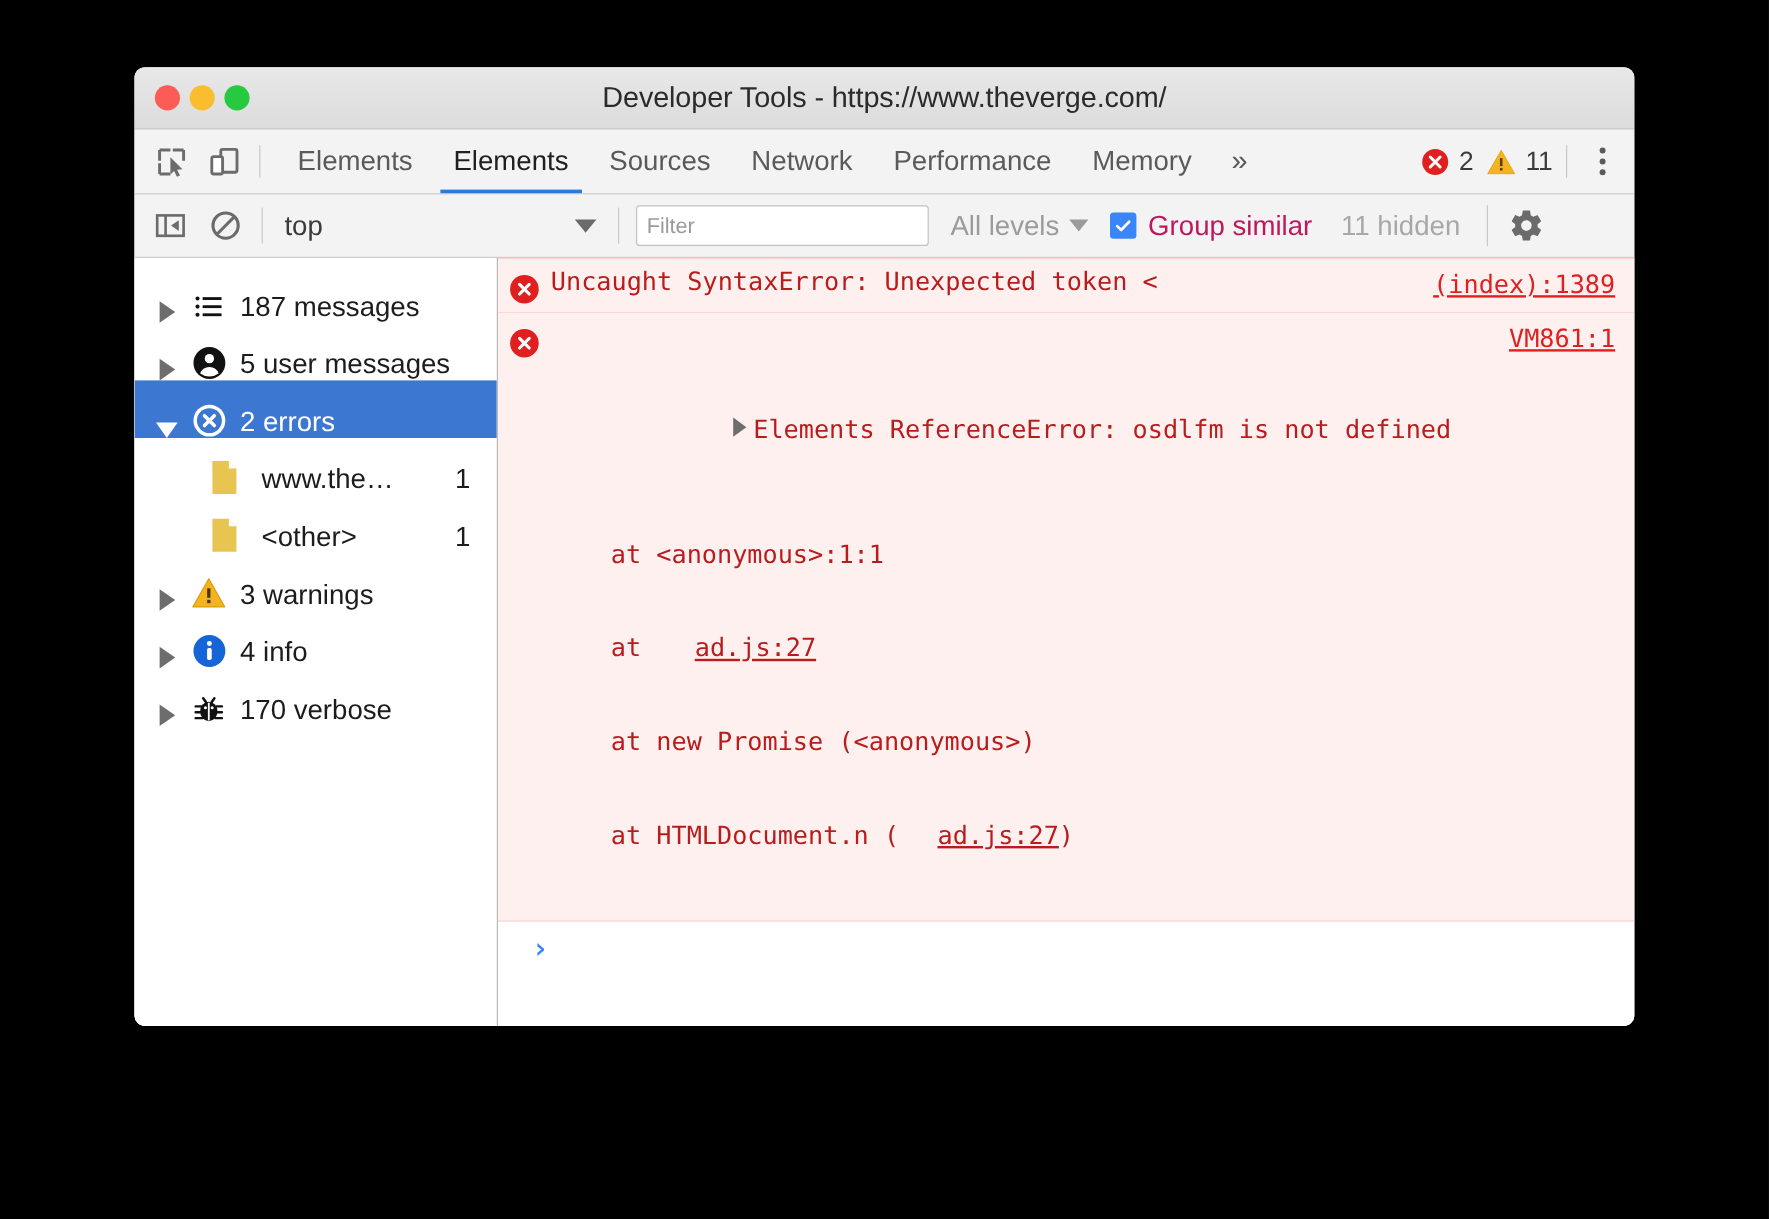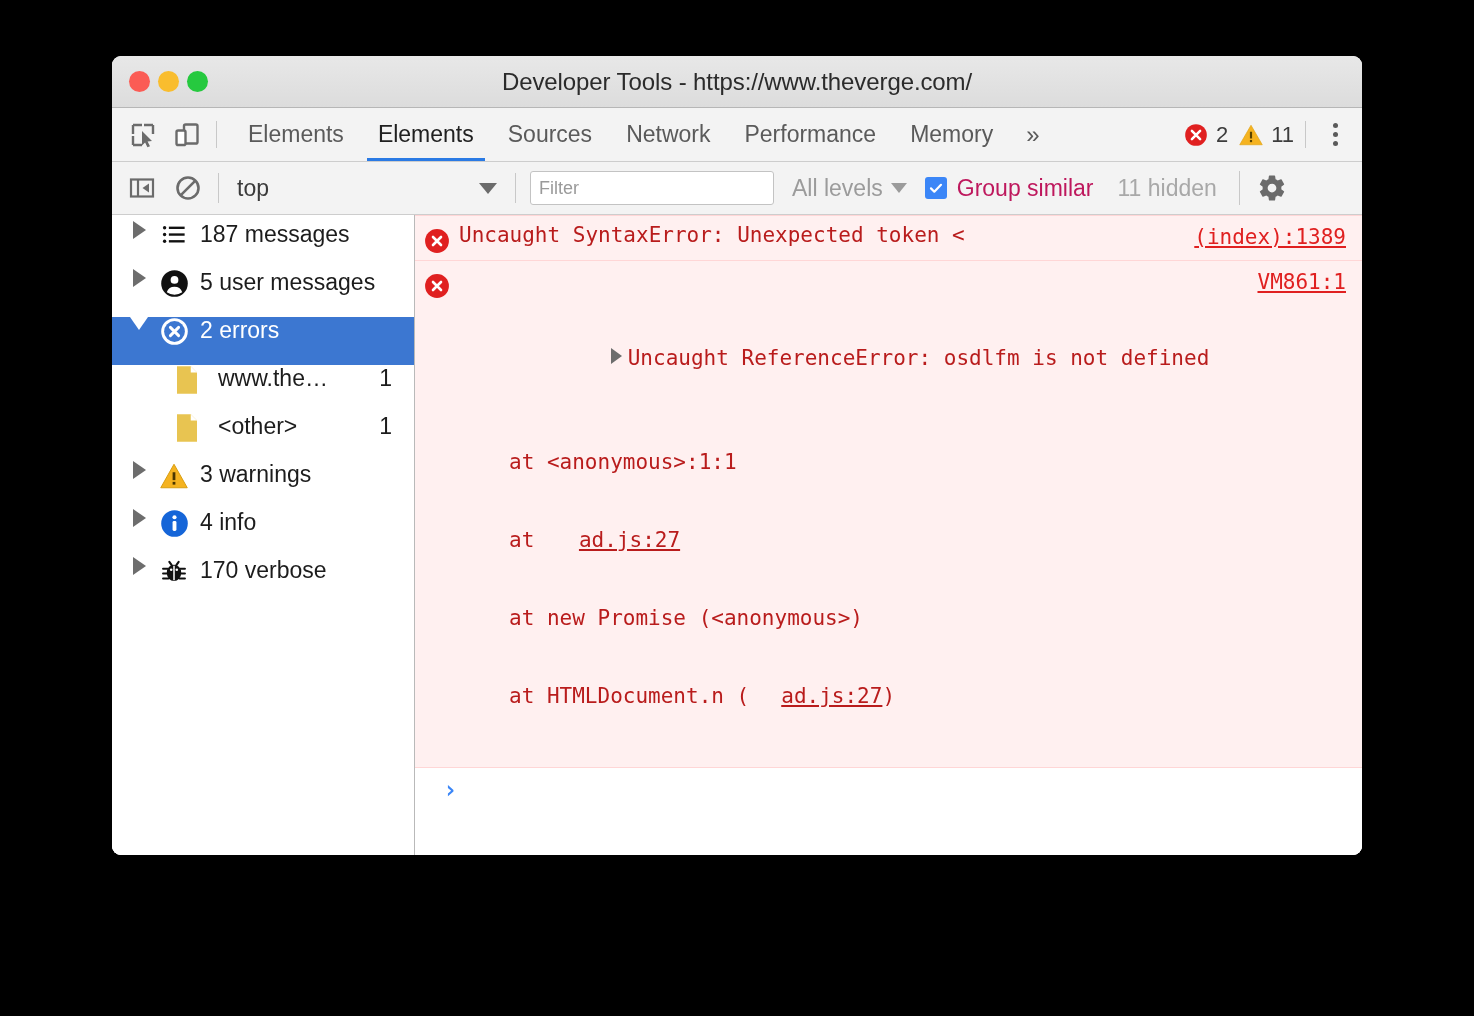--- a/index.html
+++ b/index.html
@@ -217,21 +217,21 @@
   #sidebar {
     width: 303px;
     flex: 0 0 303px;
     border-right: 1px solid #b9b9b9;
     background: #fff;
     padding-top: 6px;
     overflow: hidden;
   }
   .tree-row {
     display: flex;
-    align-items: flex-start;
+    align-items: flex-end;
     height: 48px;
     padding-left: 12px;
     font-size: 23px;
     color: #1c1c1c;
     cursor: default;
     white-space: nowrap;
   }
   .tree-row.selected {
     background: #3c77d1;
     color: #ffffff;
@@ -578,21 +578,21 @@
 
       <div class="msg">
         <div class="msg-icon">
           <svg width="26" height="26" viewBox="0 0 24 24">
             <circle cx="12" cy="12" r="11" fill="#e02020"></circle>
             <path d="M8.3 8.3 L15.7 15.7 M15.7 8.3 L8.3 15.7" stroke="#fff" stroke-width="2.4" stroke-linecap="round"></path>
           </svg>
         </div>
         <div class="msg-body">
           <div>
-            <span class="msg-expand"></span><span>Uncaught ReferenceError: osdlfm is not defined</span>
+            <span class="msg-expand"></span><span>Elements ReferenceError: osdlfm is not defined</span>
           </div>
           <div class="stack"><span>at </span><span>&lt;anonymous&gt;:1:1</span></div>
           <div class="stack"><span>at </span><span class="u">ad.js:27</span></div>
           <div class="stack"><span>at </span><span>new Promise (&lt;anonymous&gt;)</span></div>
           <div class="stack"><span>at </span><span>HTMLDocument.n (</span><span class="u">ad.js:27</span><span>)</span></div>
         </div>
         <div class="msg-link">VM861:1</div>
       </div>
 
       <div id="prompt">

